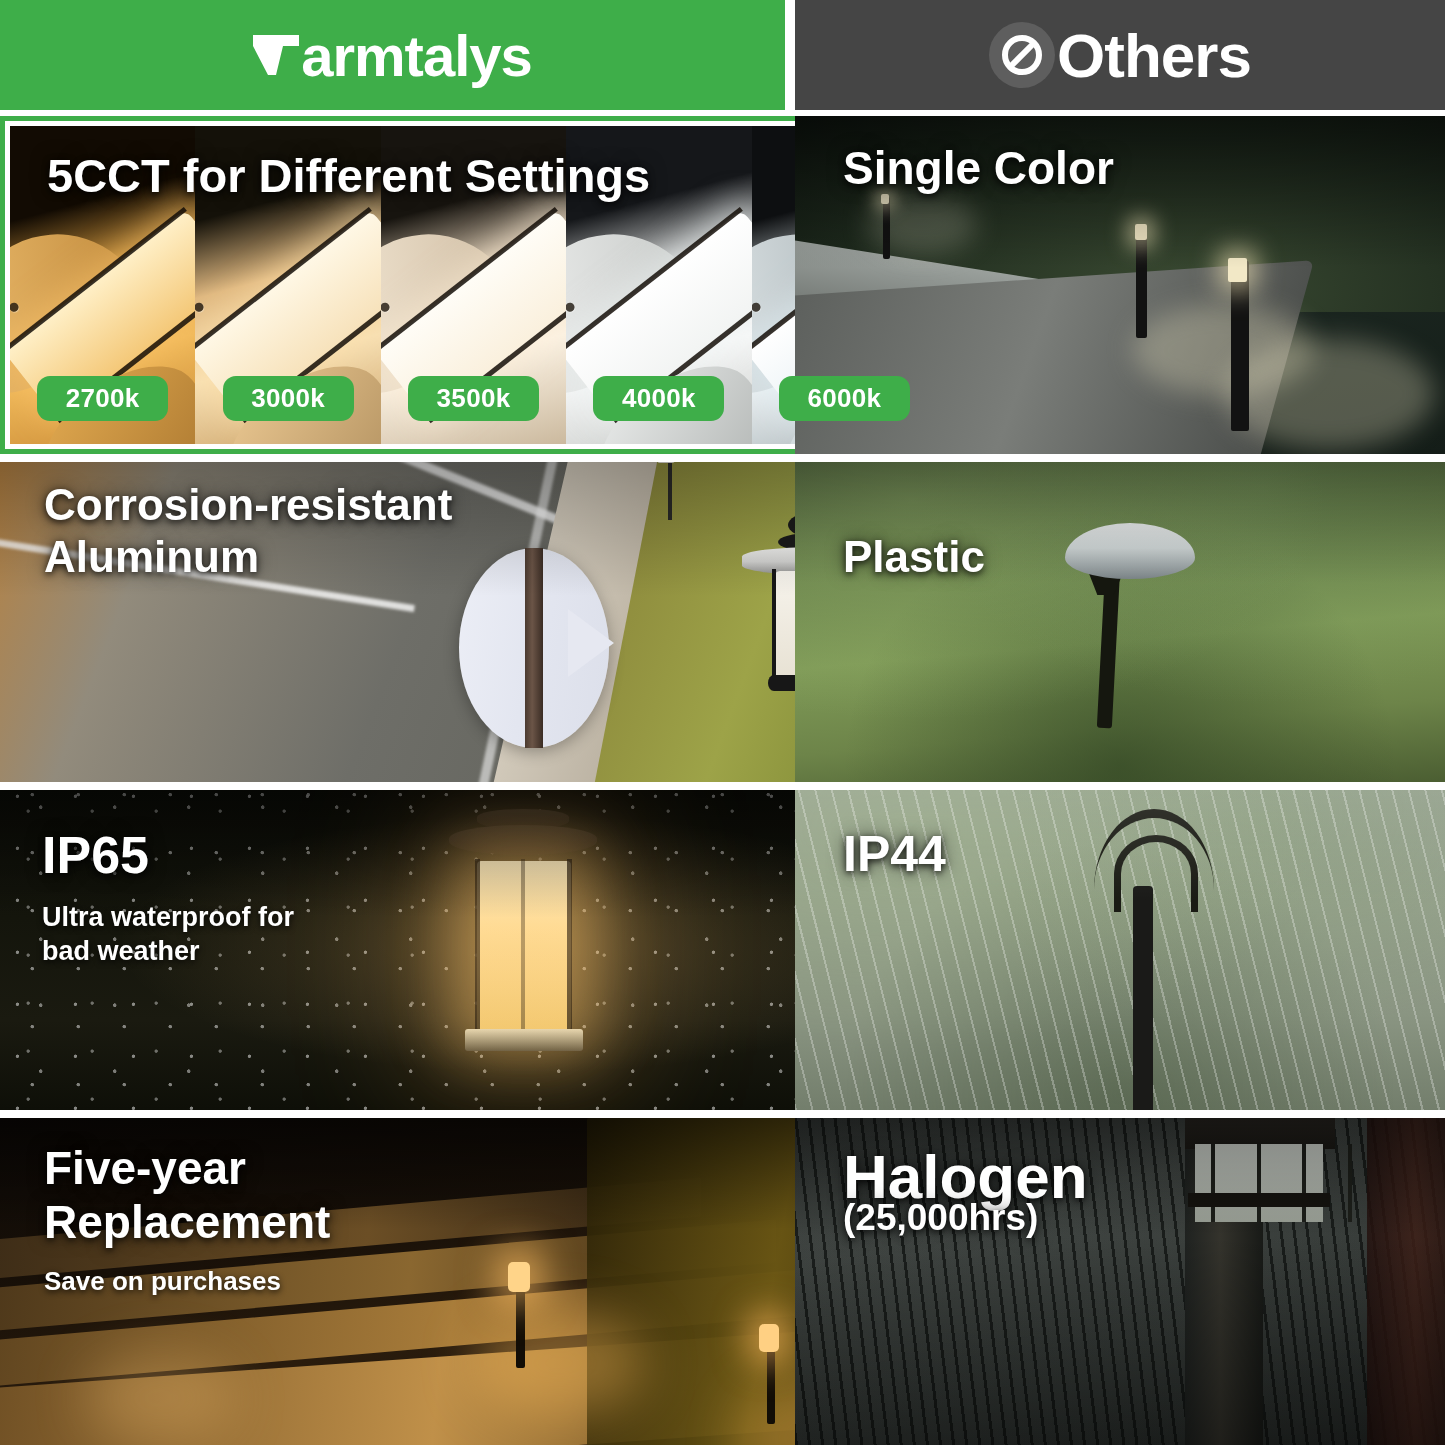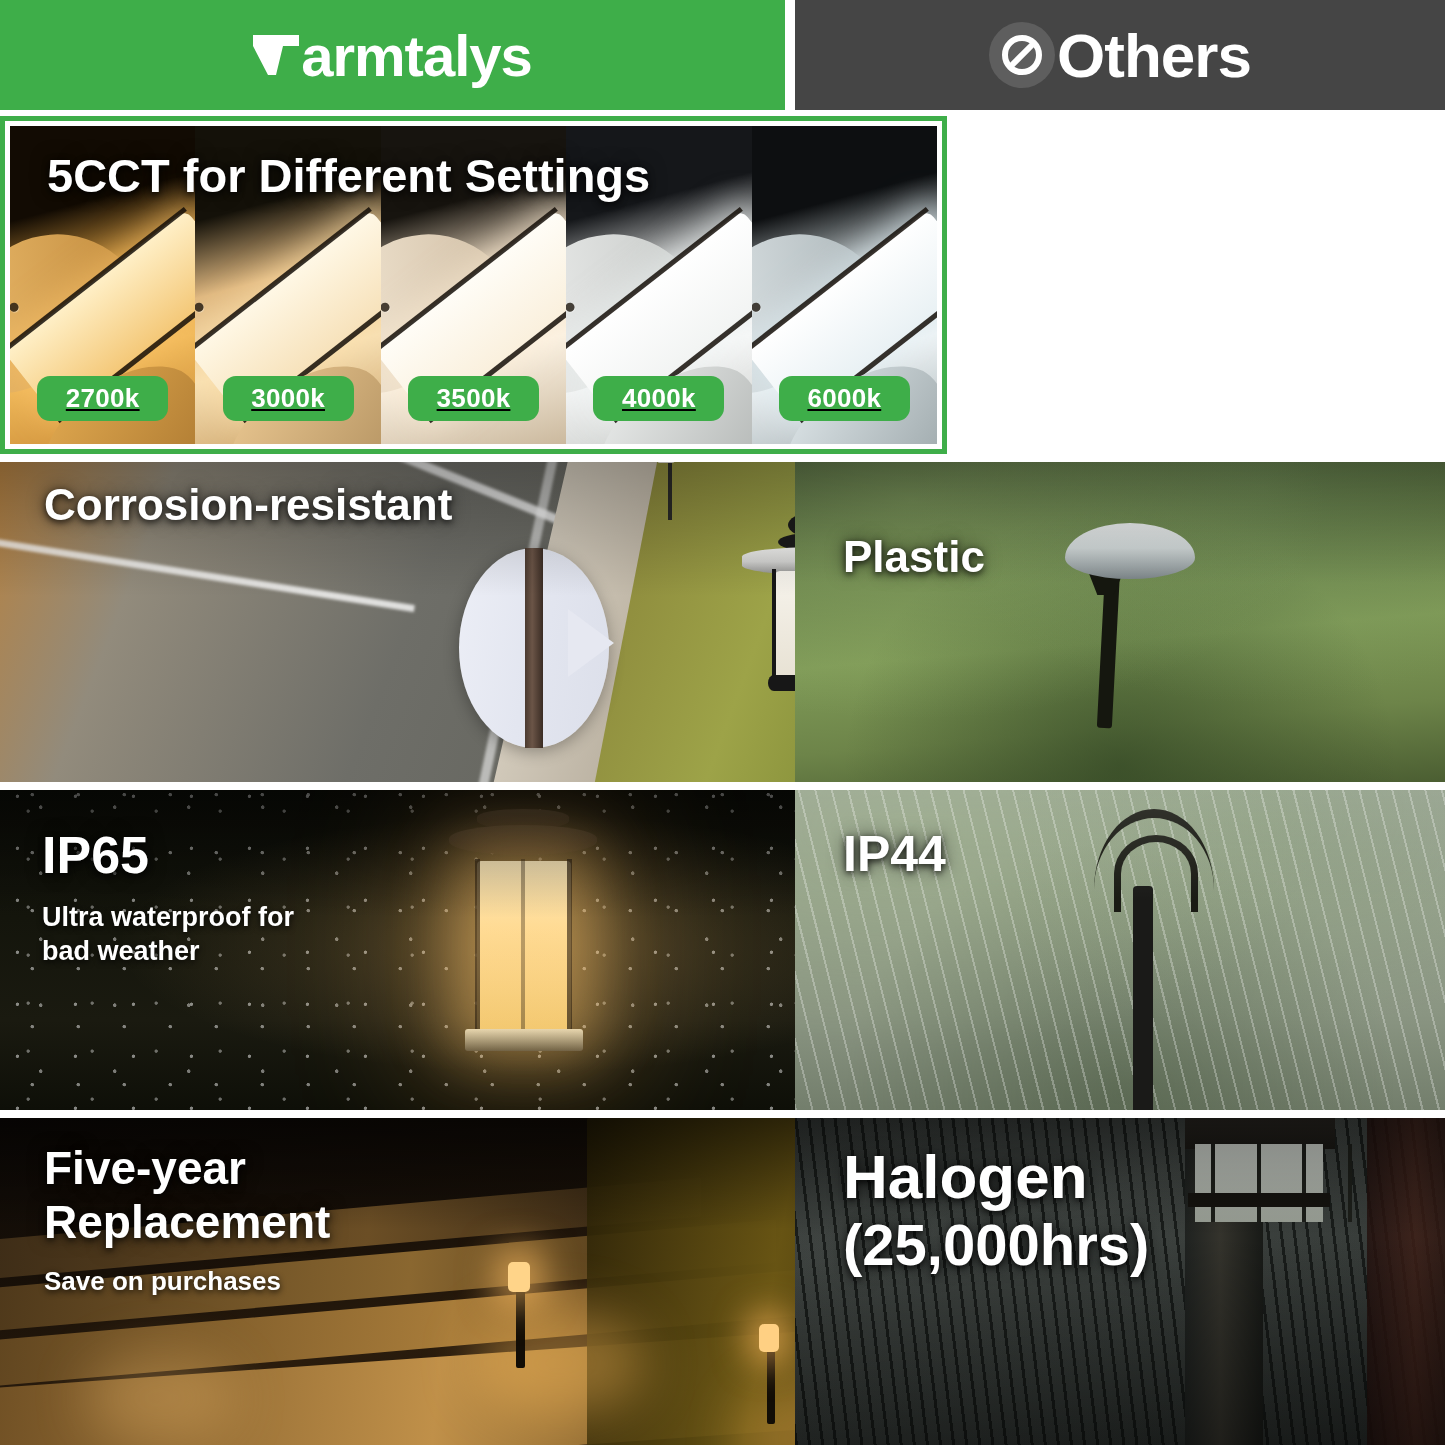--- a/index.html
+++ b/index.html
@@ -35,21 +35,21 @@
   
   .cct{position:absolute;inset:5px;display:flex;background:#000;}
   .cct-col{position:relative;flex:1;overflow:hidden;}
   .lamp{position:absolute;left:-34%;top:8%;width:168%;height:104%;transform:rotate(-38deg);}
   .shade{position:absolute;left:6%;top:16%;width:60%;height:40%;border-radius:50% 50% 48% 48%/70% 70% 30% 30%;}
   .tube{position:absolute;left:18%;top:40%;width:74%;height:26%;border-radius:10px;}
   .tube-ln{position:absolute;left:18%;width:74%;height:5px;background:rgba(20,14,8,.85);}
   .base{position:absolute;left:2%;top:66%;width:58%;height:40%;border-radius:50%/40%;}
   .screw{position:absolute;width:9px;height:9px;border-radius:50%;background:rgba(30,22,14,.8);box-shadow:0 1px 1px rgba(255,255,255,.45);}
   .cct-title{position:absolute;left:42px;top:30px;z-index:9;font-size:47px;}
-  .badge-row{position:absolute;left:5px;right:5px;bottom:28px;display:flex;z-index:9;text-decoration:underline;}
+  .badge-row{position:absolute;left:5px;right:5px;bottom:28px;display:flex;z-index:9;}
   .badge-slot{flex:1;display:flex;justify-content:center;}
   .badge{background:#3EAE49;color:#fff;font-size:26px;font-weight:bold;border-radius:13px;
          padding:7px 0;width:131px;text-align:center;letter-spacing:.3px;}
 
   
   .sc{position:absolute;inset:0;}
   .vg{position:absolute;inset:0;}
 
   
   .sc-night{background:linear-gradient(170deg,#0d1410 0%,#16201a 32%,#1b2620 55%,#141d18 100%);}
@@ -229,20 +229,38 @@
         </span>
       <span class="badge-slot">
           <span class="badge">4000k</span>
         </span>
       <span class="badge-slot">
           <span class="badge">6000k</span>
         </span>
     </div>
   </div>
 
+  <div class="cell R r1">
+    <div class="sc sc-night">
+      <div class="grass-n"></div>
+      <div class="wall1"></div>
+      <div class="path1"></div>
+      <div class="bol-glow" style="left:52%;top:56%;width:180px;height:90px;background:rgba(230,225,190,.32);"></div>
+      <div class="bol-glow" style="left:66%;top:66%;width:210px;height:110px;background:rgba(235,230,195,.30);"></div>
+      <div class="bol-glow" style="left:11%;top:23%;width:110px;height:60px;background:rgba(220,220,195,.25);"></div>
+      <div class="bollard" style="left:13.5%;top:24%;width:7px;height:62px;"></div>
+      <div class="bollard" style="left:13.3%;top:23.2%;width:8px;height:10px;background:#efe7c8;box-shadow:0 0 16px 6px rgba(240,230,190,.6);"></div>
+      <div class="bollard" style="left:52.5%;top:33%;width:11px;height:110px;"></div>
+      <div class="bollard" style="left:52.3%;top:32%;width:12px;height:16px;background:#f0e6c4;box-shadow:0 0 20px 8px rgba(240,230,185,.6);"></div>
+      <div class="bollard" style="left:67%;top:43%;width:18px;height:170px;"></div>
+      <div class="bollard" style="left:66.6%;top:42%;width:19px;height:24px;background:#f2e8c6;box-shadow:0 0 24px 10px rgba(245,232,185,.6);"></div>
+      <div class="vg" style="background:linear-gradient(180deg,rgba(0,0,0,.5),transparent 45%);"></div>
+    </div>
+    <div class="cap" style="left:48px;top:28px;font-size:46px;">Single Color</div>
+  </div>
 
   <div class="cell L r2">
     <div class="sc sc-road">
       <div class="road-surf"></div>
       <div class="road-line" style="left:-2%;top:34%;width:46%;height:7px;transform:rotate(9deg);"></div>
       <div class="road-line" style="left:30%;top:6%;width:40%;height:9px;transform:rotate(22deg);"></div>
       <div class="curb"></div>
       <div class="lawn"></div>
       <div class="road-line" style="left:54%;top:-6%;width:10px;height:118%;transform:skewX(-12deg);background:rgba(255,255,255,.55);"></div>
 
@@ -261,20 +279,21 @@
         <div class="fix-stem" style="left:58px;top:176px;width:8px;height:100px;"></div>
       </div>
 
       <div class="mag" style="left:48.5%;top:27%;width:150px;height:200px;">
         <div class="mag-bar" style="left:50%;top:0;margin-left:-9px;width:18px;height:100%;"></div>
       </div>
       <div class="mag-arrow" style="left:60%;top:46%;"></div>
       <div class="vg" style="background:linear-gradient(180deg,rgba(0,0,0,.28),transparent 42%);"></div>
     </div>
     <div class="cap" style="left:44px;top:20px;font-size:44px;">Corrosion-resistant</div>
+    <div class="cap" style="left:44px;top:72px;font-size:44px;">Aluminum</div>
   </div>
 
   <div class="cell R r2">
     <div class="sc sc-grass">
       <div class="grass-blur"></div>
       <div class="mush-stem" style="left:47%;top:33%;width:15px;height:160px;transform:rotate(3deg);border-radius:3px;"></div>
       <div class="mush-stem" style="left:44.5%;top:31%;width:44px;height:34px;clip-path:polygon(0 0,100% 0,66% 100%,30% 100%);"></div>
       <div class="mush" style="left:41.5%;top:19%;width:130px;height:56px;"></div>
       <div class="vg" style="background:linear-gradient(180deg,rgba(0,0,0,.25),transparent 38%);"></div>
     </div>
@@ -347,16 +366,16 @@
       <div class="lantern" style="left:60%;top:-1%;width:150px;height:34px;"></div>
       <div class="lant-glass" style="left:61.5%;top:8%;width:128px;height:78px;"></div>
       <div class="lant-bar" style="left:64%;top:8%;height:78px;"></div>
       <div class="lant-bar" style="left:71%;top:8%;height:78px;"></div>
       <div class="lant-bar" style="left:78%;top:8%;height:78px;"></div>
       <div class="lant-bar" style="left:85%;top:8%;height:78px;"></div>
       <div class="lantern" style="left:60.5%;top:23%;width:142px;height:14px;background:#15130f;"></div>
       <div class="vg" style="background:linear-gradient(180deg,rgba(0,0,0,.42),transparent 36%,rgba(0,0,0,.4));"></div>
     </div>
     <div class="cap" style="left:48px;top:26px;font-size:62px;">Halogen</div>
-    <div class="cap" style="left:48px;top:96px;font-size:58px;">(25,000hrs)</div>
+    <div class="cap" style="left:48px;top:80px;font-size:37px;">(25,000hrs)</div>
   </div>
 
 </div>
 
 </body></html>

